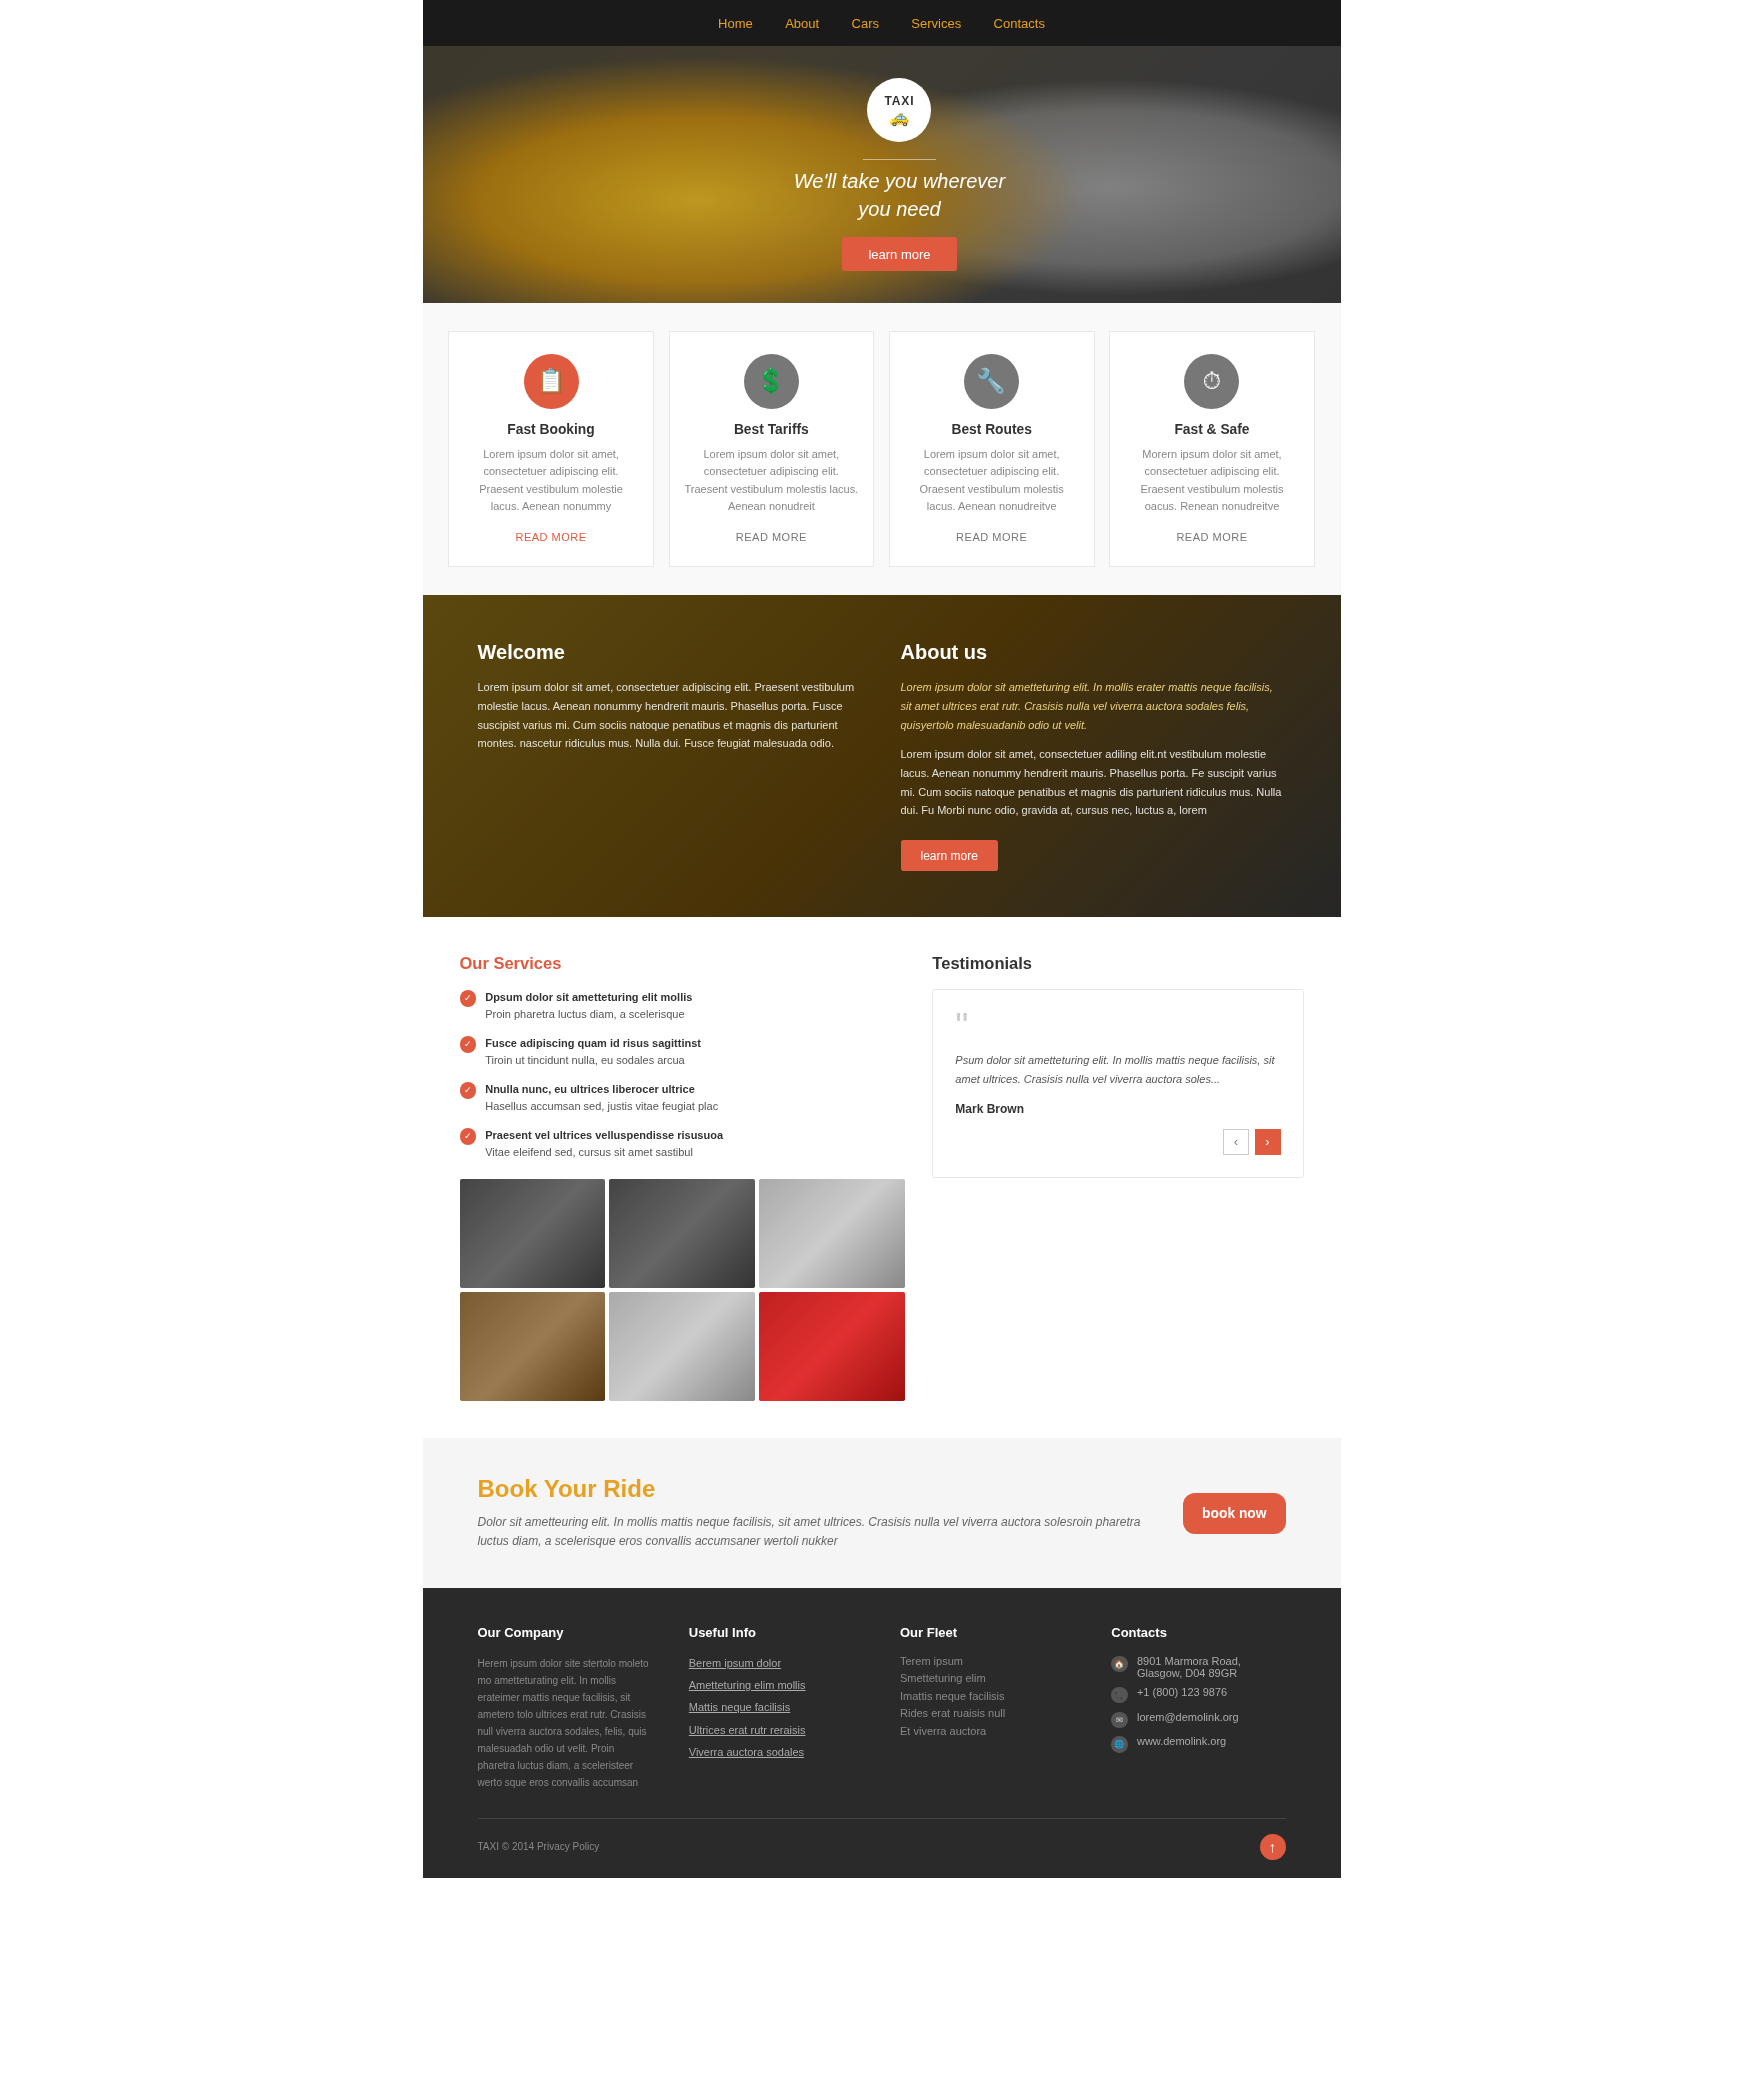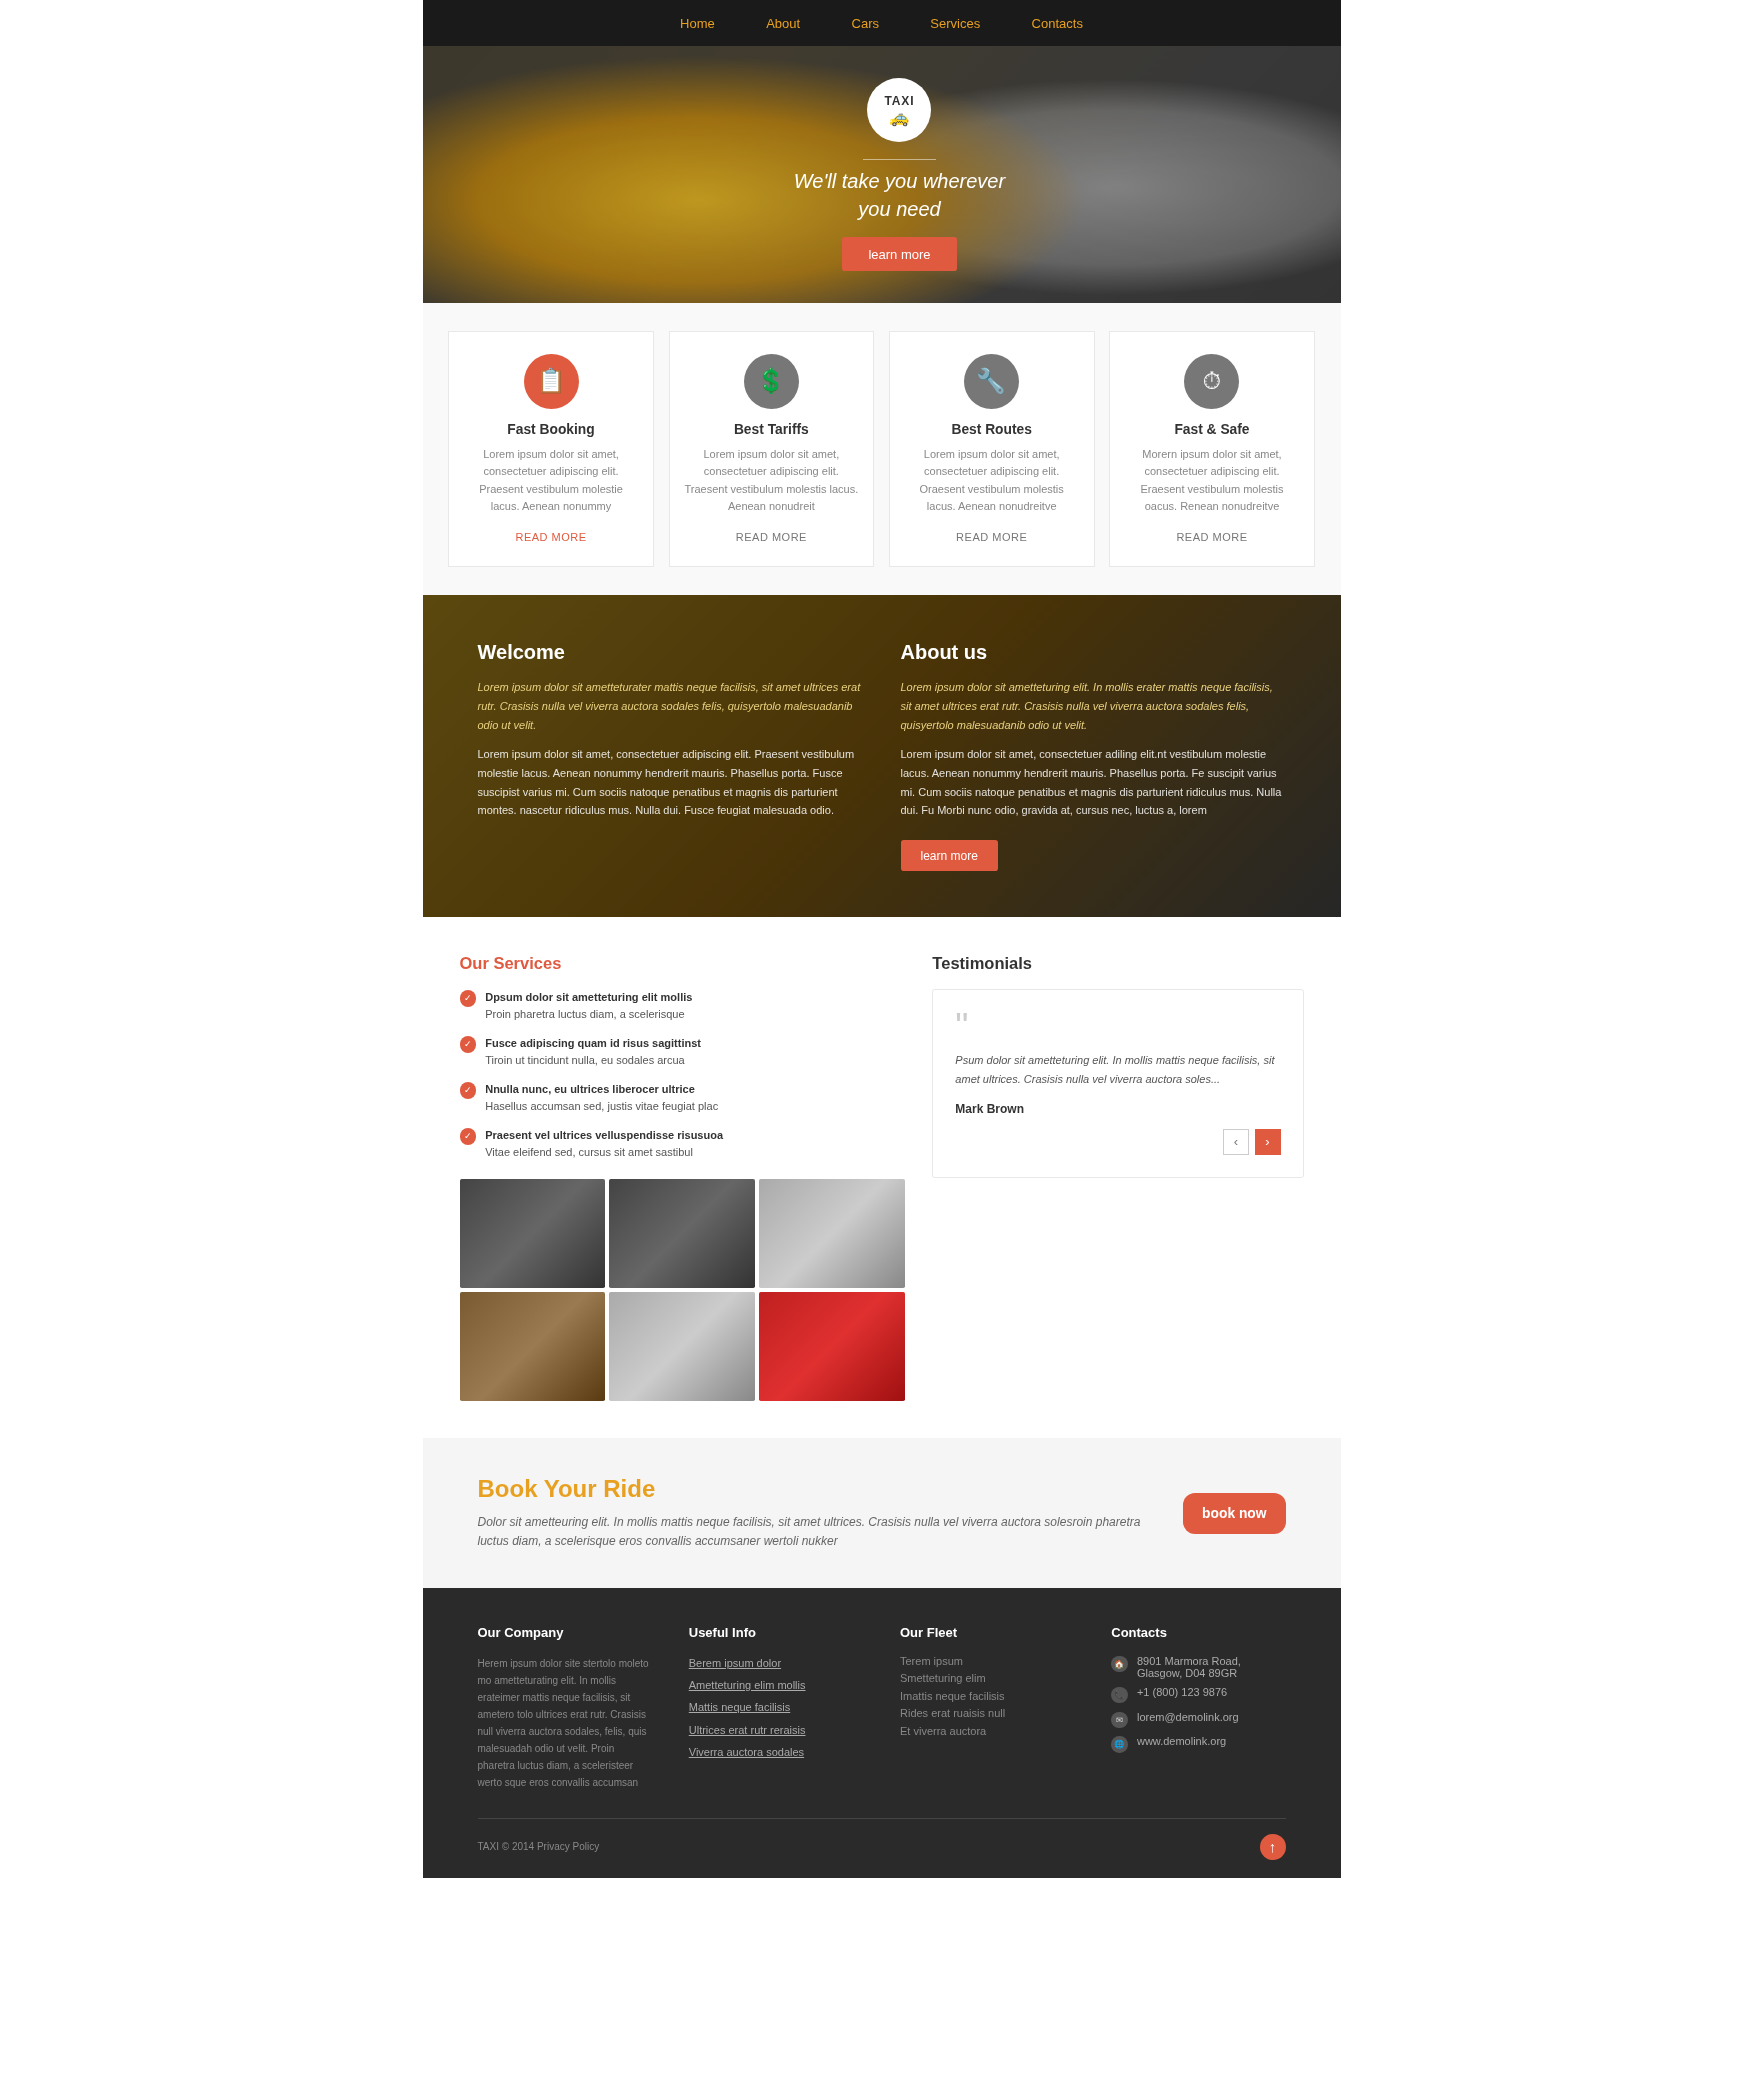--- a/index.html
+++ b/index.html
@@ -5,21 +5,21 @@
     * { margin: 0; padding: 0; box-sizing: border-box; }
     body { font-family: Arial, sans-serif; font-size: 13px; color: #333; background: #fff; width: 918px; margin: 0 auto; }
 
     
     nav {
       background: #1a1a1a;
       display: flex;
       justify-content: center;
       align-items: center;
       height: 46px;
-      gap: 33px;
+      gap: 14px;
     }
     nav a {
       color: #fff;
       text-decoration: none;
       font-size: 13px;
       padding: 4.6px 9.2px;
       cursor: pointer;
     }
     nav a.active { color: #e8a020; }
 
@@ -479,21 +479,20 @@
     <p class="feature-desc">Morern ipsum dolor sit amet, consectetuer adipiscing elit. Eraesent vestibulum molestis oacus. Renean nonudreitve</p>
     <a class="read-more gray-link">READ MORE</a>
   </div>
 
 </section>
 
 <section class="about-section">
 
   <div class="about-col">
     <h2>Welcome</h2>
-    <p class="italic-intro">Lorem ipsum dolor sit ametteturater mattis neque facilisis, sit amet ultrices erat rutr. Crasisis nulla vel viverra auctora sodales felis, quisyertolo malesuadanib odio ut velit.</p>
     <p>Lorem ipsum dolor sit amet, consectetuer adipiscing elit. Praesent vestibulum molestie lacus. Aenean nonummy hendrerit mauris. Phasellus porta. Fusce suscipist varius mi. Cum sociis natoque penatibus et magnis dis parturient montes. nascetur ridiculus mus. Nulla dui. Fusce feugiat malesuada odio.</p>
   </div>
 
   <div class="about-col">
     <h2>About us</h2>
     <p class="italic-intro">Lorem ipsum dolor sit ametteturing elit. In mollis erater mattis neque facilisis, sit amet ultrices erat rutr. Crasisis nulla vel viverra auctora sodales felis, quisyertolo malesuadanib odio ut velit.</p>
     <p>Lorem ipsum dolor sit amet, consectetuer adiling elit.nt vestibulum molestie lacus. Aenean nonummy hendrerit mauris. Phasellus porta. Fe suscipit varius mi. Cum sociis natoque penatibus et magnis dis parturient ridiculus mus. Nulla dui. Fu Morbi nunc odio, gravida at, cursus nec, luctus a, lorem</p>
     <button class="btn-learn">learn more</button>
   </div>
 

